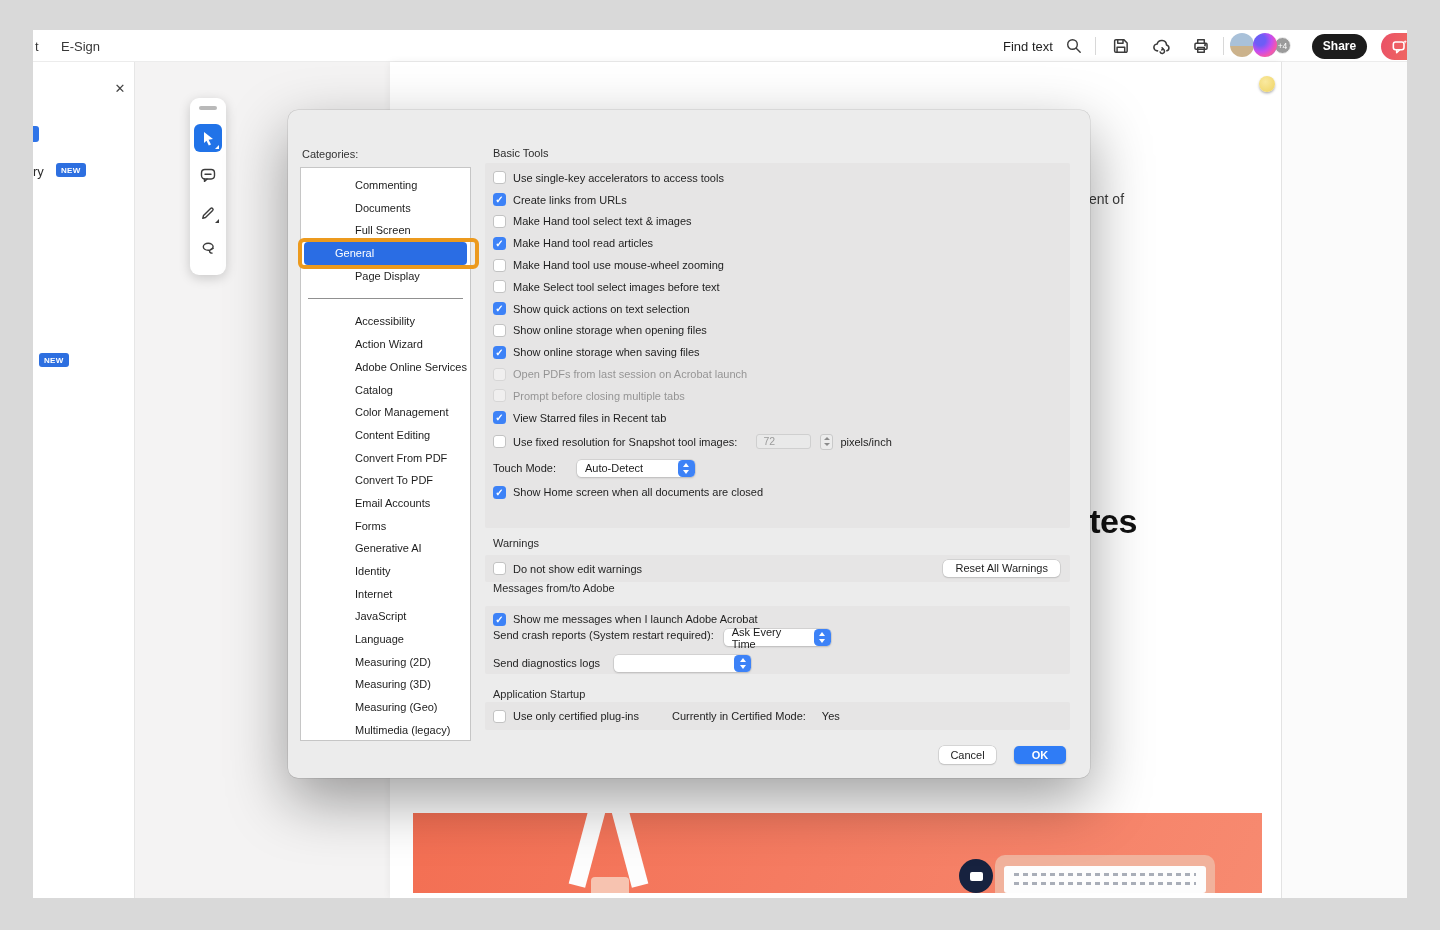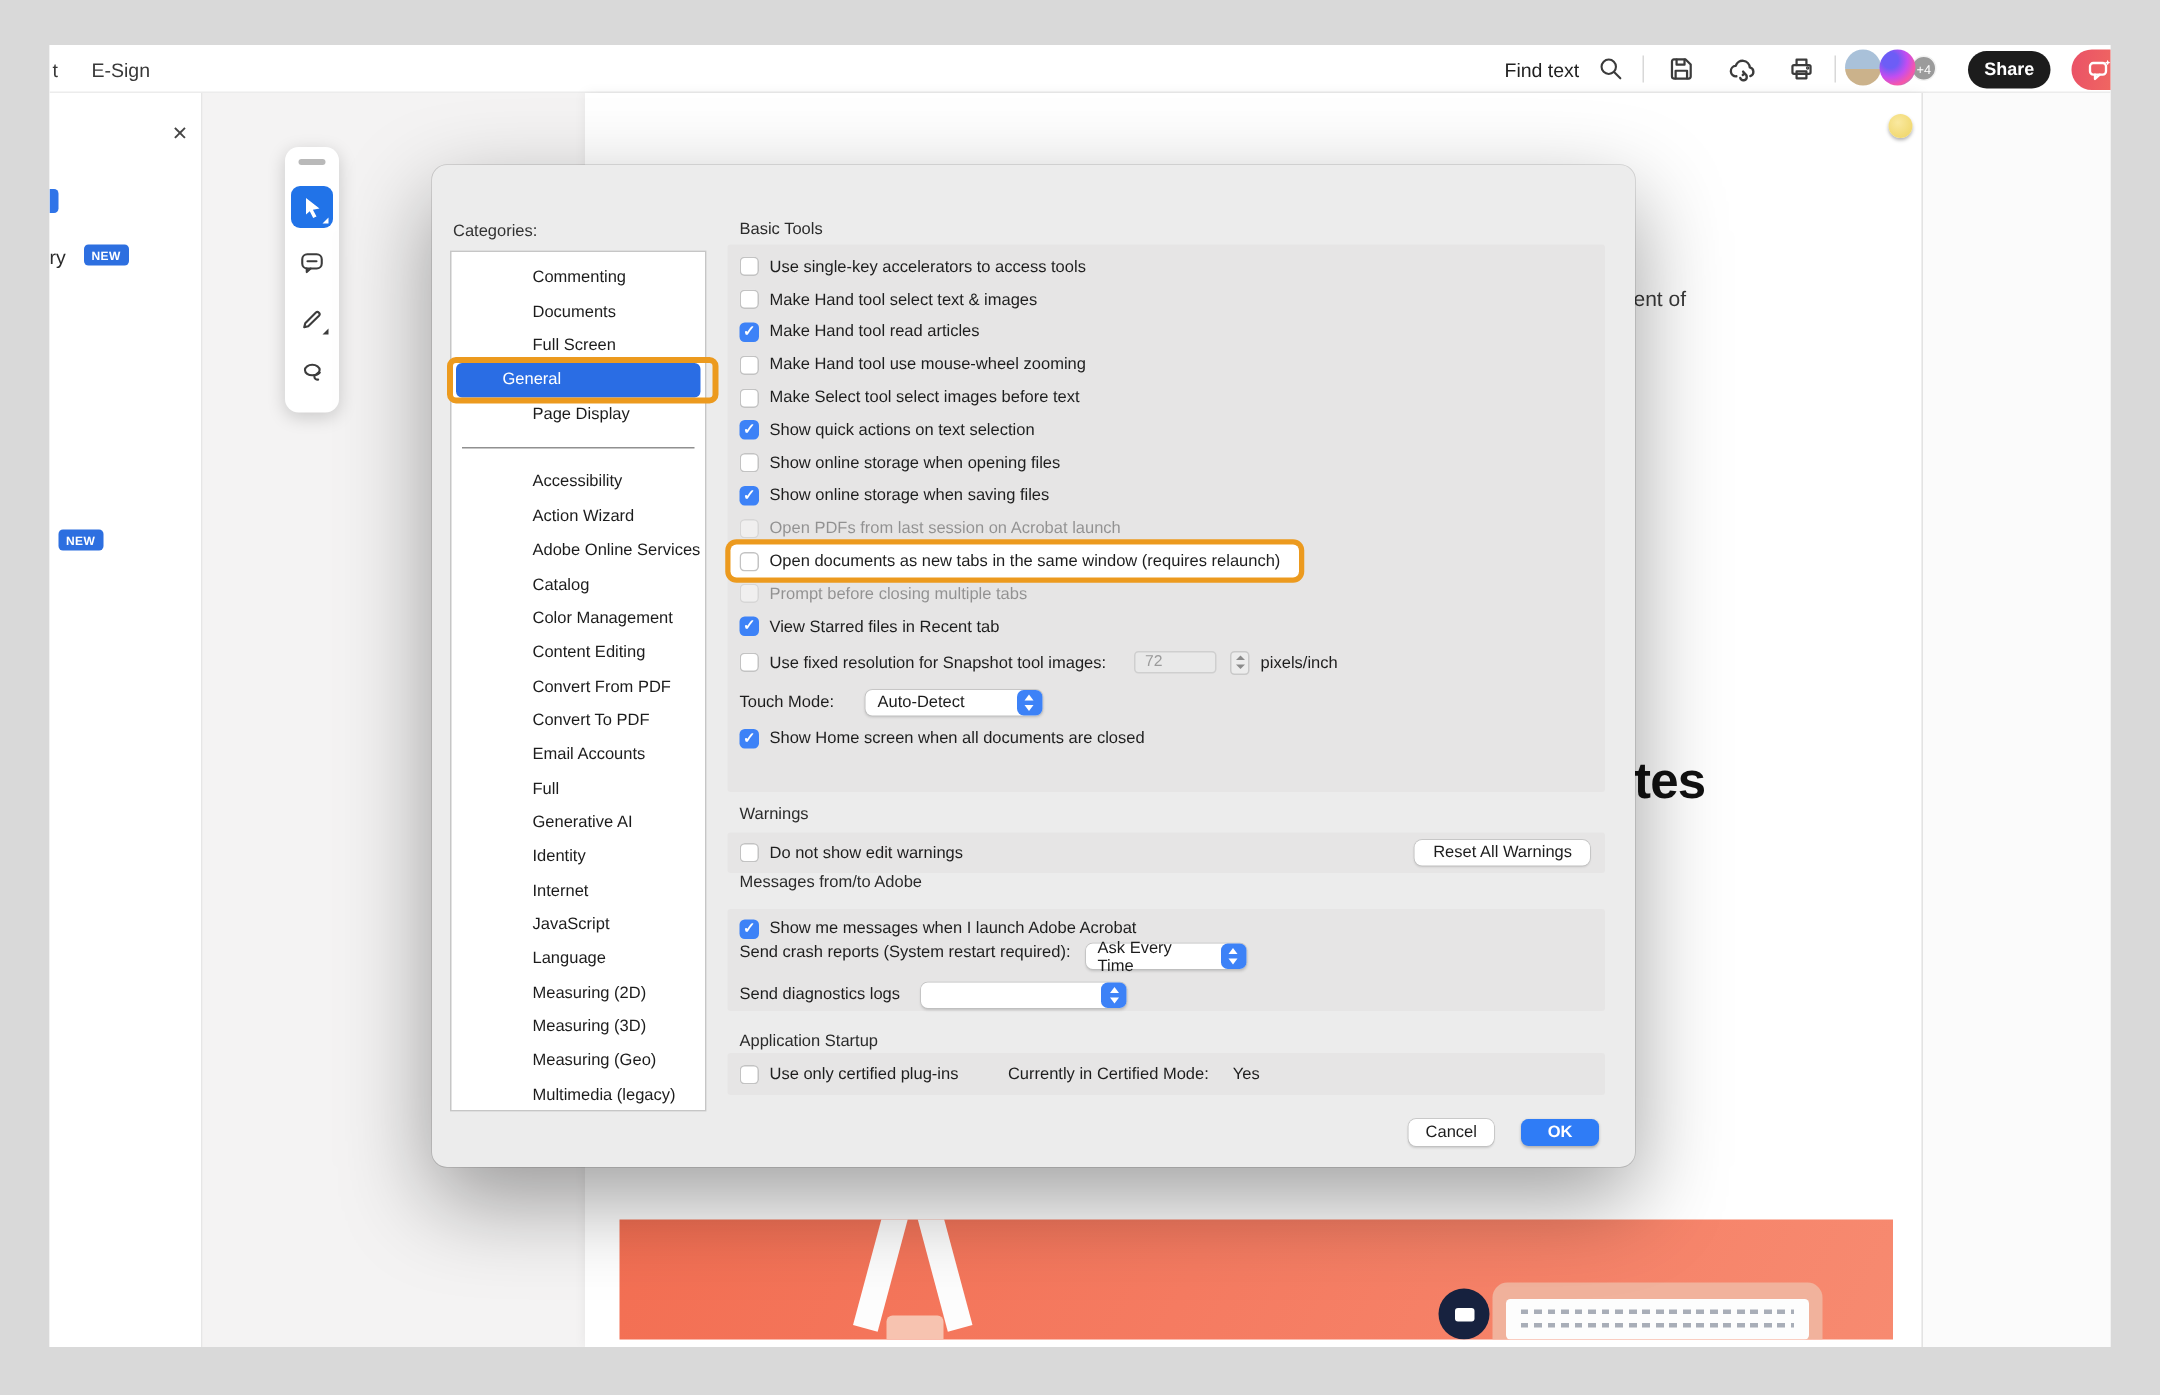--- a/index.html
+++ b/index.html
@@ -234,40 +234,44 @@
         <div class="cat-divider"></div>
         <div class="cat-item">Accessibility</div>
         <div class="cat-item">Action Wizard</div>
         <div class="cat-item">Adobe Online Services</div>
         <div class="cat-item">Catalog</div>
         <div class="cat-item">Color Management</div>
         <div class="cat-item">Content Editing</div>
         <div class="cat-item">Convert From PDF</div>
         <div class="cat-item">Convert To PDF</div>
         <div class="cat-item">Email Accounts</div>
-        <div class="cat-item">Full</div>
+        <div class="cat-item">Forms</div>
         <div class="cat-item">Generative AI</div>
         <div class="cat-item">Identity</div>
         <div class="cat-item">Internet</div>
         <div class="cat-item">JavaScript</div>
         <div class="cat-item">Language</div>
         <div class="cat-item">Measuring (2D)</div>
         <div class="cat-item">Measuring (3D)</div>
         <div class="cat-item">Measuring (Geo)</div>
         <div class="cat-item">Multimedia (legacy)</div>
       </div>
 
     <div class="rightcol">
       <div class="sec-header bt-header">Basic Tools</div>
       <div class="panel bt-panel">
           <div class="bt-row">
             <span class="cb"></span>
             <span class="bt-label">Use single-key accelerators to access tools</span>
           </div>
           <div class="bt-row">
+            <span class="cb checked"></span>
+            <span class="bt-label">Create links from URLs</span>
+          </div>
+          <div class="bt-row">
             <span class="cb"></span>
             <span class="bt-label">Make Hand tool select text &amp; images</span>
           </div>
           <div class="bt-row">
             <span class="cb checked"></span>
             <span class="bt-label">Make Hand tool read articles</span>
           </div>
           <div class="bt-row">
             <span class="cb"></span>
             <span class="bt-label">Make Hand tool use mouse-wheel zooming</span>
@@ -284,24 +288,20 @@
             <span class="cb"></span>
             <span class="bt-label">Show online storage when opening files</span>
           </div>
           <div class="bt-row">
             <span class="cb checked"></span>
             <span class="bt-label">Show online storage when saving files</span>
           </div>
           <div class="bt-row disabled">
             <span class="cb"></span>
             <span class="bt-label">Open PDFs from last session on Acrobat launch</span>
-          </div>
-          <div class="bt-row highlighted">
-            <span class="cb"></span>
-            <span class="bt-label">Open documents as new tabs in the same window (requires relaunch)</span>
           </div>
           <div class="bt-row disabled">
             <span class="cb"></span>
             <span class="bt-label">Prompt before closing multiple tabs</span>
           </div>
           <div class="bt-row">
             <span class="cb checked"></span>
             <span class="bt-label">View Starred files in Recent tab</span>
           </div>
           <div class="bt-row snap-row">

